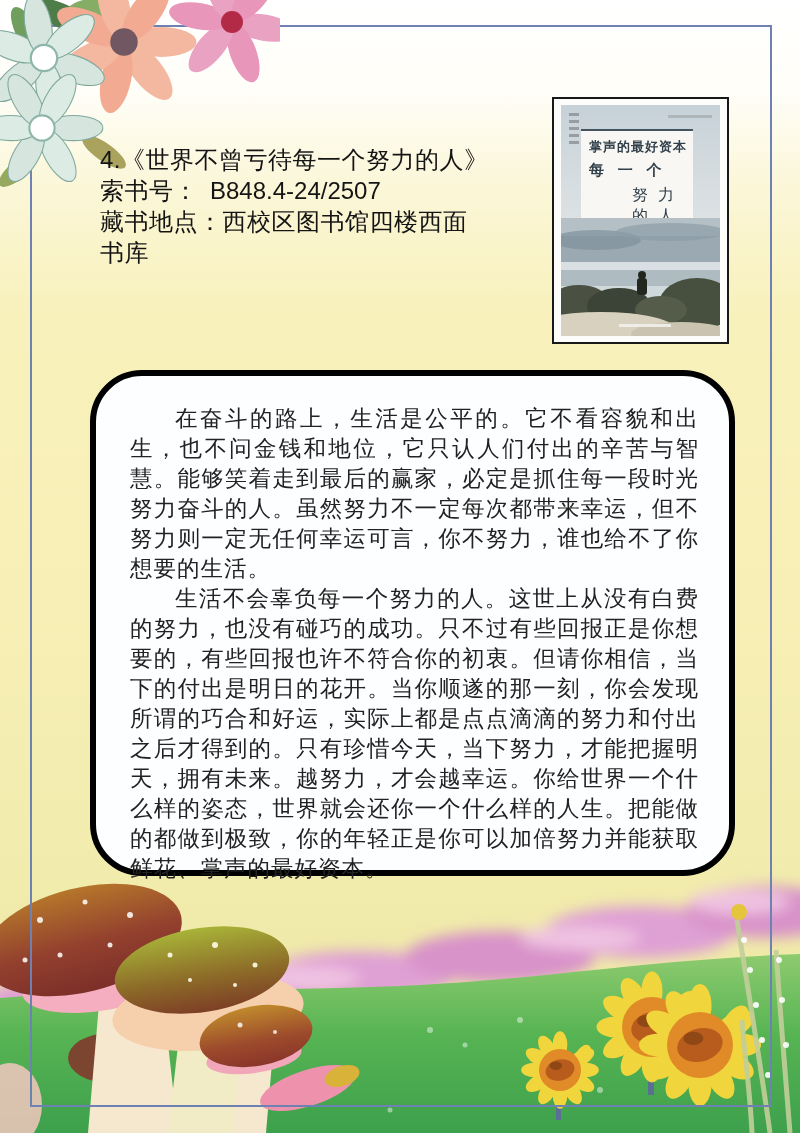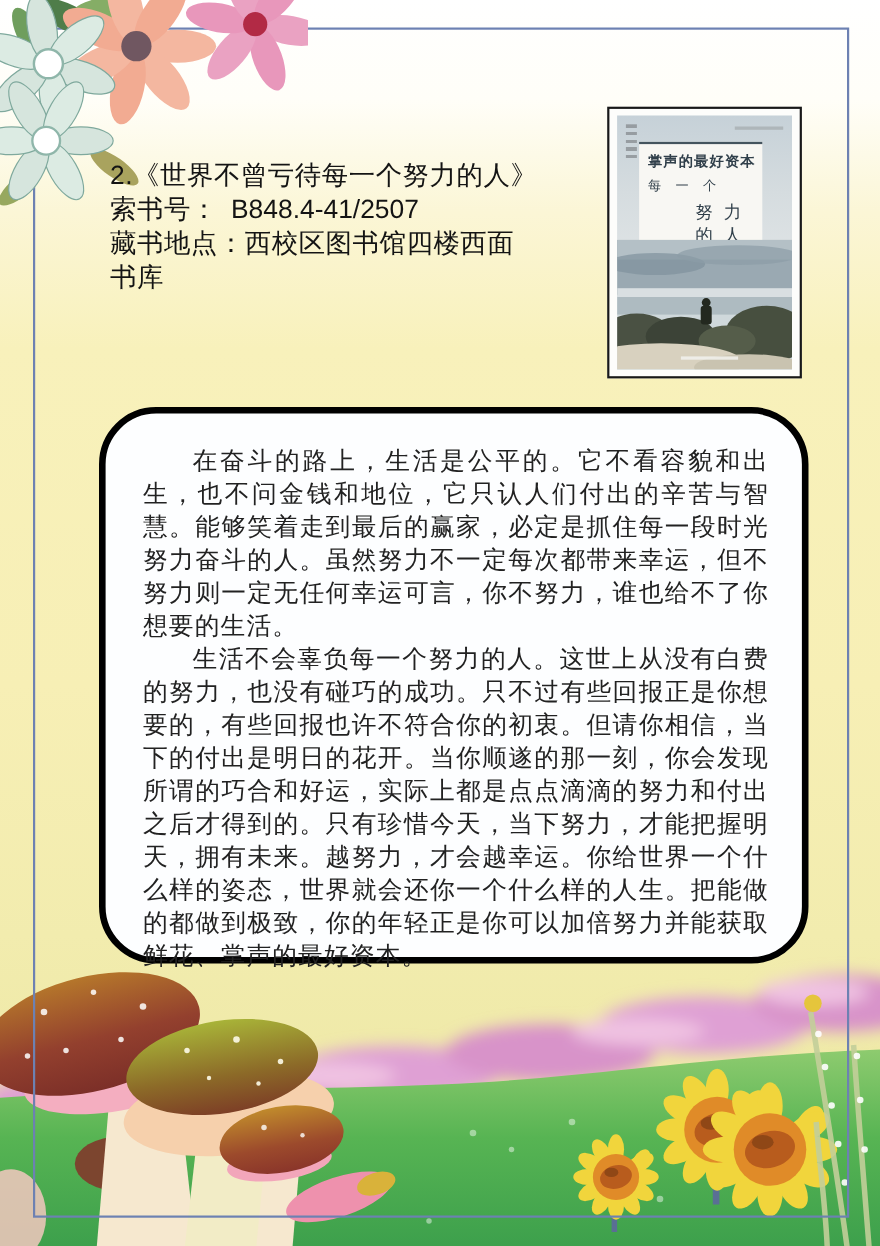--- a/index.html
+++ b/index.html
@@ -33,21 +33,21 @@
   .spine-marks{position:absolute;left:8px;top:8px;width:10px;height:34px;
     background:repeating-linear-gradient(180deg,#8a8f93 0 3px,transparent 3px 7px);opacity:.8;}
   .top-right-marks{position:absolute;right:8px;top:10px;width:44px;height:3px;background:#aeb6ba;}
   .title-panel{
     position:absolute;left:20px;top:24px;width:112px;height:100px;
     background:#f8f7f3;border-top:2px solid #44545e;border-bottom:1px solid #9aa4ab;
     box-sizing:border-box;padding:7px 6px 4px 8px;
     font-family:"Liberation Serif", serif;color:#303f4a;
   }
   .title-panel .t1{font-size:13px;letter-spacing:1px;font-weight:bold;}
-  .title-panel .t2{font-size:12px;letter-spacing:5px;font-weight:normal;margin-top:5px;}
+  .title-panel .t2{font-size:15px;letter-spacing:5px;font-weight:bold;margin-top:5px;}
   .title-panel .t3{font-size:16px;letter-spacing:3px;font-weight:normal;margin-top:5px;margin-left:43px;}
   .title-panel .dots{margin-top:6px;height:0;border-bottom:2px dotted #c2523d;width:86px;}
   .title-panel .sub{margin-top:4px;height:2px;background:#b04a3c;width:92px;opacity:.65;}
   .title-panel .sub2{margin-top:3px;height:2px;background:#7d8890;width:70px;opacity:.7;}
   .title-panel .sub3{margin-top:3px;height:2px;background:#7d8890;width:80px;opacity:.55;}
   .cover-photo{position:absolute;left:0;right:0;bottom:0;height:118px;}
   
   .quote-box{
     position:absolute;left:90px;top:370px;width:645px;height:506px;z-index:6;
     background:#fdfeff;border:6px solid #000000;border-radius:52px;box-sizing:border-box;
@@ -111,22 +111,22 @@
     <use href="#pt" fill="#dcebe3" stroke="#7fa99d" stroke-width="1" transform="rotate(60)"></use>
     <use href="#pt" fill="#d6e5dd" stroke="#7fa99d" stroke-width="1" transform="rotate(120)"></use>
     <use href="#pt" fill="#dcebe3" stroke="#7fa99d" stroke-width="1" transform="rotate(180)"></use>
     <use href="#pt" fill="#d6e5dd" stroke="#7fa99d" stroke-width="1" transform="rotate(240)"></use>
     <use href="#pt" fill="#dcebe3" stroke="#7fa99d" stroke-width="1" transform="rotate(300)"></use>
     <circle r="12" fill="#ffffff" stroke="#8fb6aa" stroke-width="2"></circle>
   </g>
 </svg>
 
 <div class="header-block">
-  <div>2.《世界不曾亏待每一个努力的人》</div>
-  <div><span>索书号：</span><span class="val">B848.4-41/2507</span></div>
+  <div>4.《世界不曾亏待每一个努力的人》</div>
+  <div><span>索书号：</span><span class="val">B848.4-24/2507</span></div>
   <div><span>藏书地点：</span><span>西校区图书馆四楼西面</span></div>
   <div>书库</div>
 </div>
 
 <div class="cover-frame">
   <div class="cover">
     <div class="spine-marks"></div>
     <div class="top-right-marks"></div>
     <div class="title-panel">
       <div class="t1">掌声的最好资本</div>

